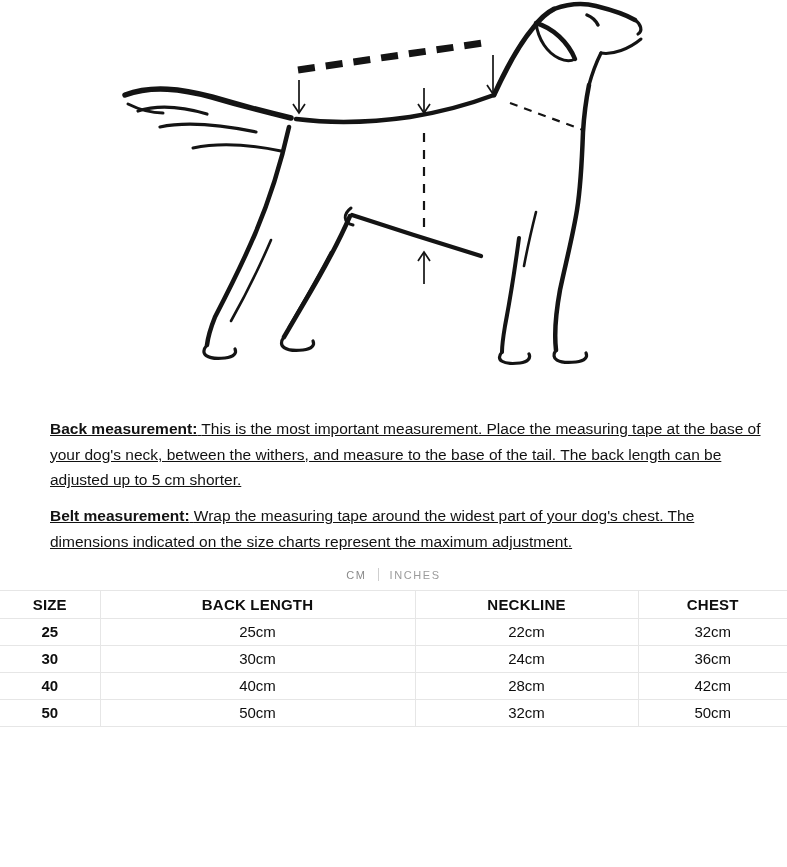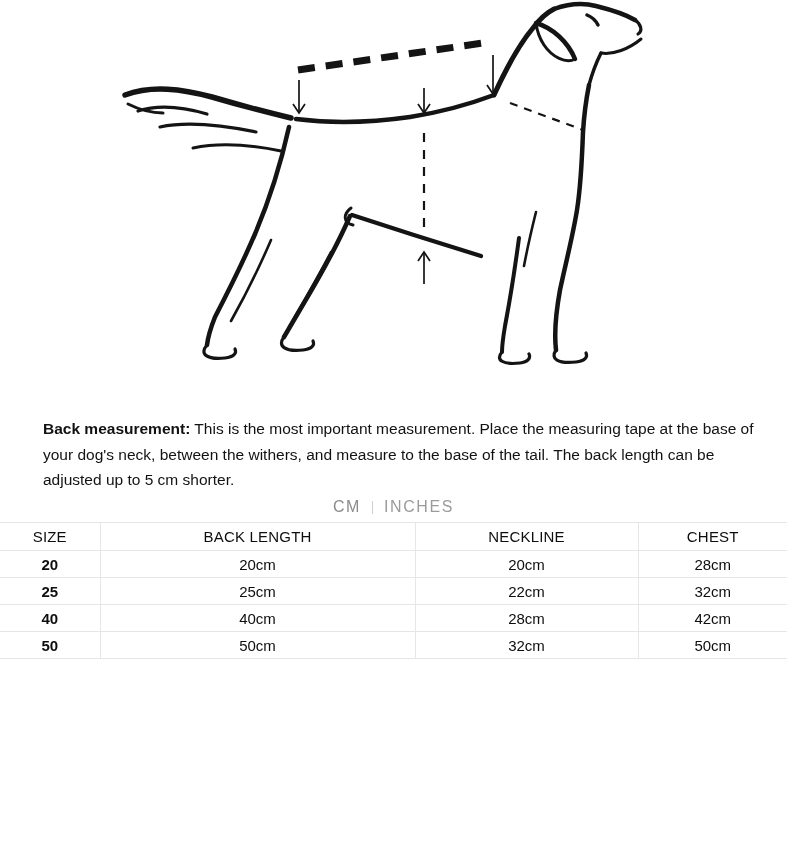--- a/index.html
+++ b/index.html
@@ -11,28 +11,28 @@
   .diagram { position:relative; width:787px; height:400px; }
   .diagram svg { display:block; width:787px; height:400px; }
 
   .instructions {
     margin:16px 6px 0 40px;
     width:738px;
     font-size:15.5px;
     line-height:25.7px;
     color:#121212;
   }
-  .instructions p { margin:3px; }
+  .instructions p { margin:10px;text-decoration:underline; }
   .instructions b { font-weight:700; }
   .neck-label { font-size:13.5px; }
 
   .unit-toggle {
     margin-top:4px;
     text-align:center;
-    font-size:16px;
+    font-size:11px;
     letter-spacing:1.6px;
     color:#9b9b9b;
     height:20px; line-height:20px;
     user-select:none;
   }
   .unit-toggle .unit { cursor:pointer; }
   .unit-toggle .unit.active { color:#8a8a8a; }
   .unit-sep {
     display:inline-block; width:1px; height:13px;
     background:#cfcfcf; margin:0 11px; vertical-align:-2px;
@@ -41,21 +41,21 @@
   table.size-chart {
     width:787px; border-collapse:collapse; table-layout:fixed;
     margin-top:5px;
     font-size:15px; color:#0e0e0e;
   }
   .size-chart th, .size-chart td {
     text-align:center; height:26px; padding:0;
     border-top:1px solid #e6e6e6;
     vertical-align:middle;
   }
-  .size-chart th { font-weight:400; height:27px; letter-spacing:0.2px; }
+  .size-chart th { font-weight:700; height:27px; letter-spacing:0.2px; }
   .size-chart th + th, .size-chart td + td { border-left:1px solid #e6e6e6; }
   .size-chart tbody tr:last-child td { border-bottom:1px solid #e6e6e6; }
   .size-chart .size-col { font-weight:700; }
   col.c-size { width:100px; } col.c-back { width:315px; }
   col.c-neck { width:223px; } col.c-chest { width:149px; }
 </style>
 </head>
 <body>
 
 <div class="diagram">
@@ -120,20 +120,21 @@
       <g>
         <line x1="424" y1="284" x2="424" y2="253" stroke-width="1.7"></line>
         <path d="M418,261 L424,252 L430,261" stroke-width="1.7" stroke-linejoin="miter"></path>
       </g>
     </g>
   </svg>
 </div>
 
 <div class="instructions">
   <p><b>Back measurement:</b> <span>This is the most important measurement. Place the measuring tape at the base of your dog's neck, between the withers, and measure to the base of the tail. The back length can be adjusted up to 5 cm shorter.</span></p>
+  <p><b>Belt measurement:</b> <span>Wrap the measuring tape around the widest part of your dog's chest. The dimensions indicated on the size charts represent the maximum adjustment.</span></p>
 </div>
 
 <div class="unit-toggle">
   <span class="unit active">CM</span><span class="unit-sep"></span><span class="unit">INCHES</span>
 </div>
 
 <table class="size-chart">
   <colgroup>
       <col class="c-size">
       <col class="c-back">
@@ -143,30 +144,30 @@
   <thead>
     <tr>
       <th>SIZE</th>
       <th>BACK LENGTH</th>
       <th>NECKLINE</th>
       <th>CHEST</th>
     </tr>
   </thead>
   <tbody>
       <tr>
-        <td class="size-col">20</td>
-        <td>20cm</td>
-        <td>20cm</td>
-        <td>28cm</td>
-      </tr>
-      <tr>
         <td class="size-col">25</td>
         <td>25cm</td>
         <td>22cm</td>
         <td>32cm</td>
+      </tr>
+      <tr>
+        <td class="size-col">30</td>
+        <td>30cm</td>
+        <td>24cm</td>
+        <td>36cm</td>
       </tr>
       <tr>
         <td class="size-col">40</td>
         <td>40cm</td>
         <td>28cm</td>
         <td>42cm</td>
       </tr>
       <tr>
         <td class="size-col">50</td>
         <td>50cm</td>

